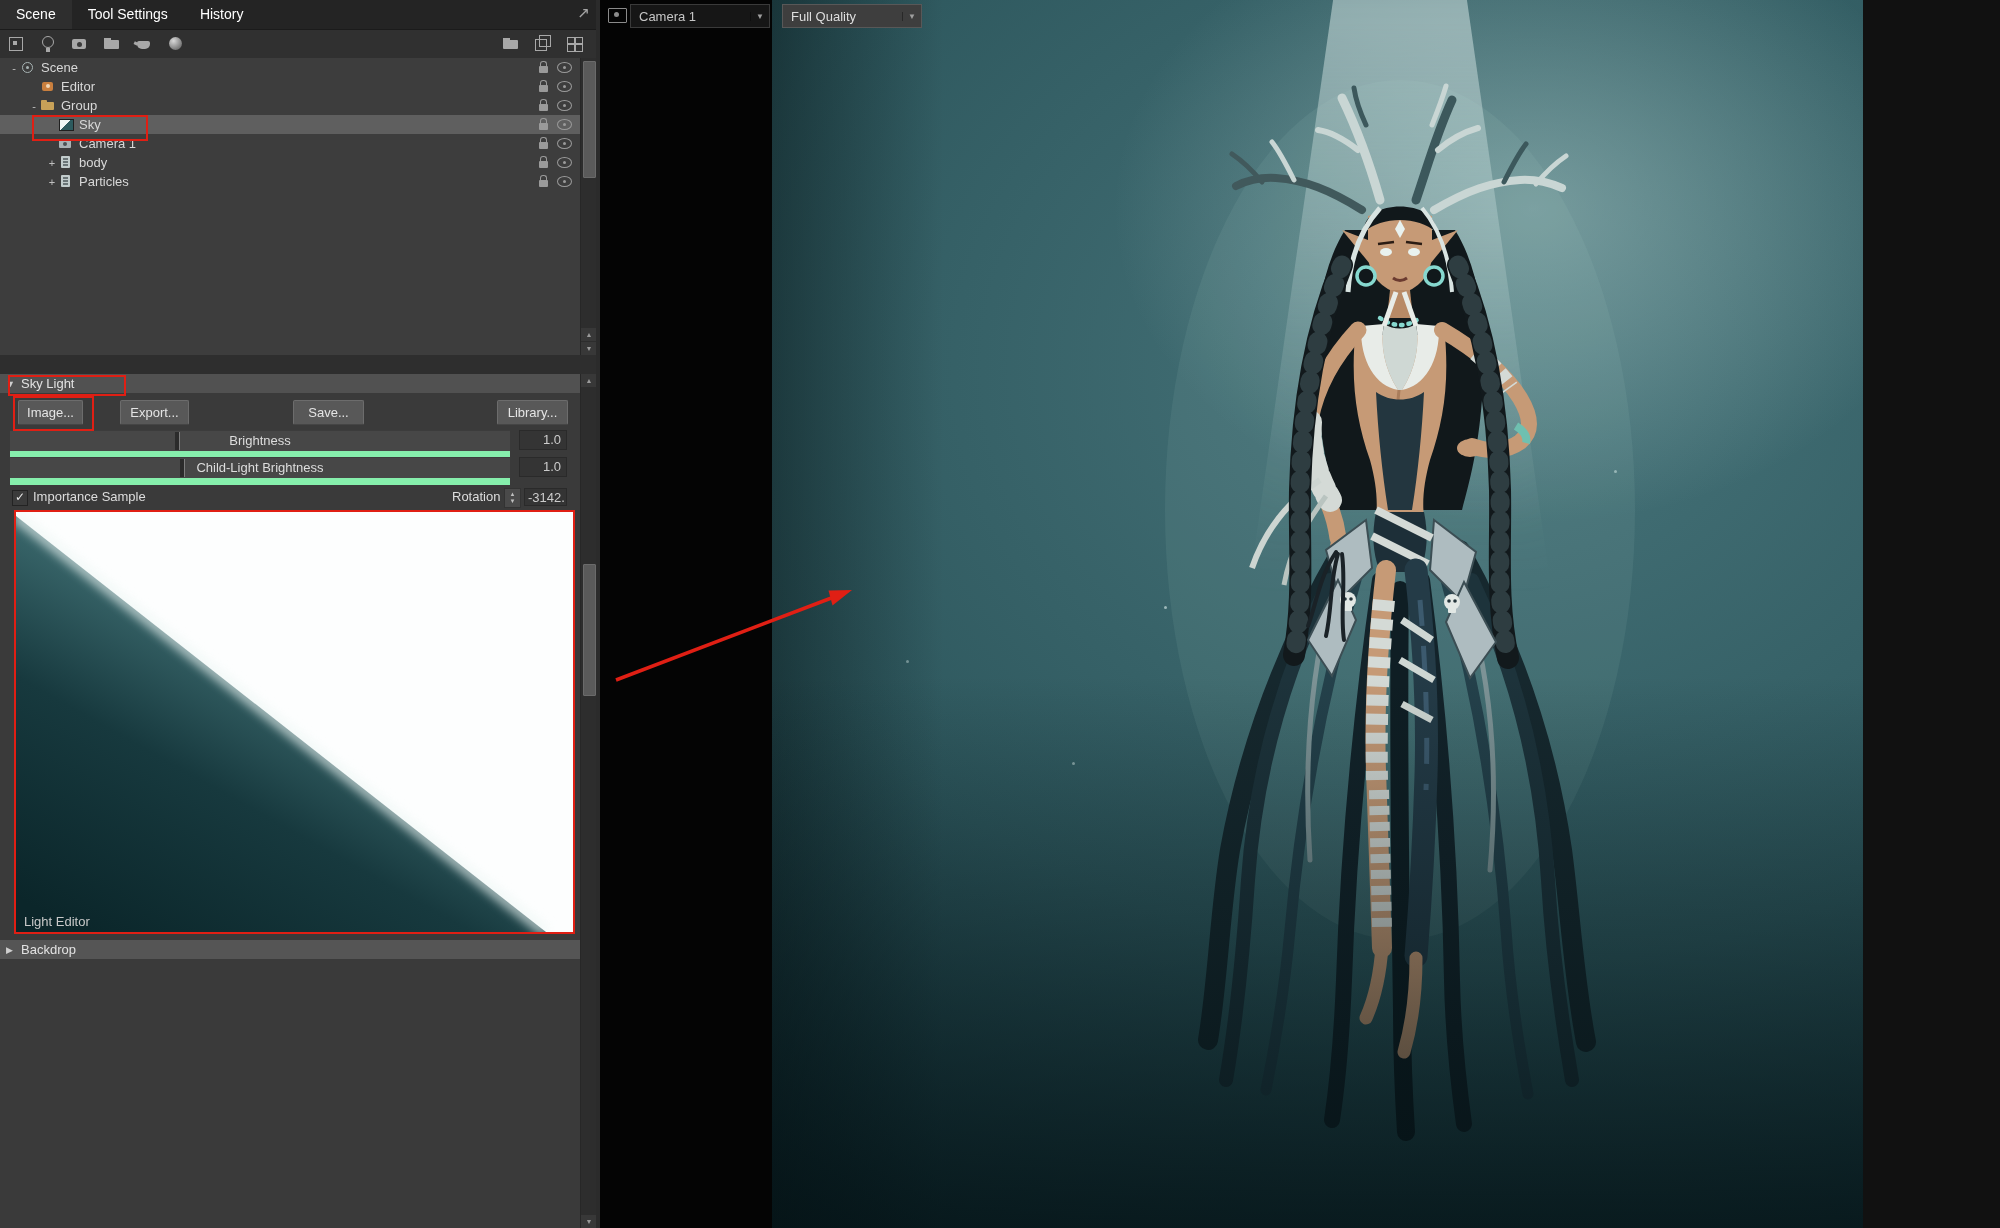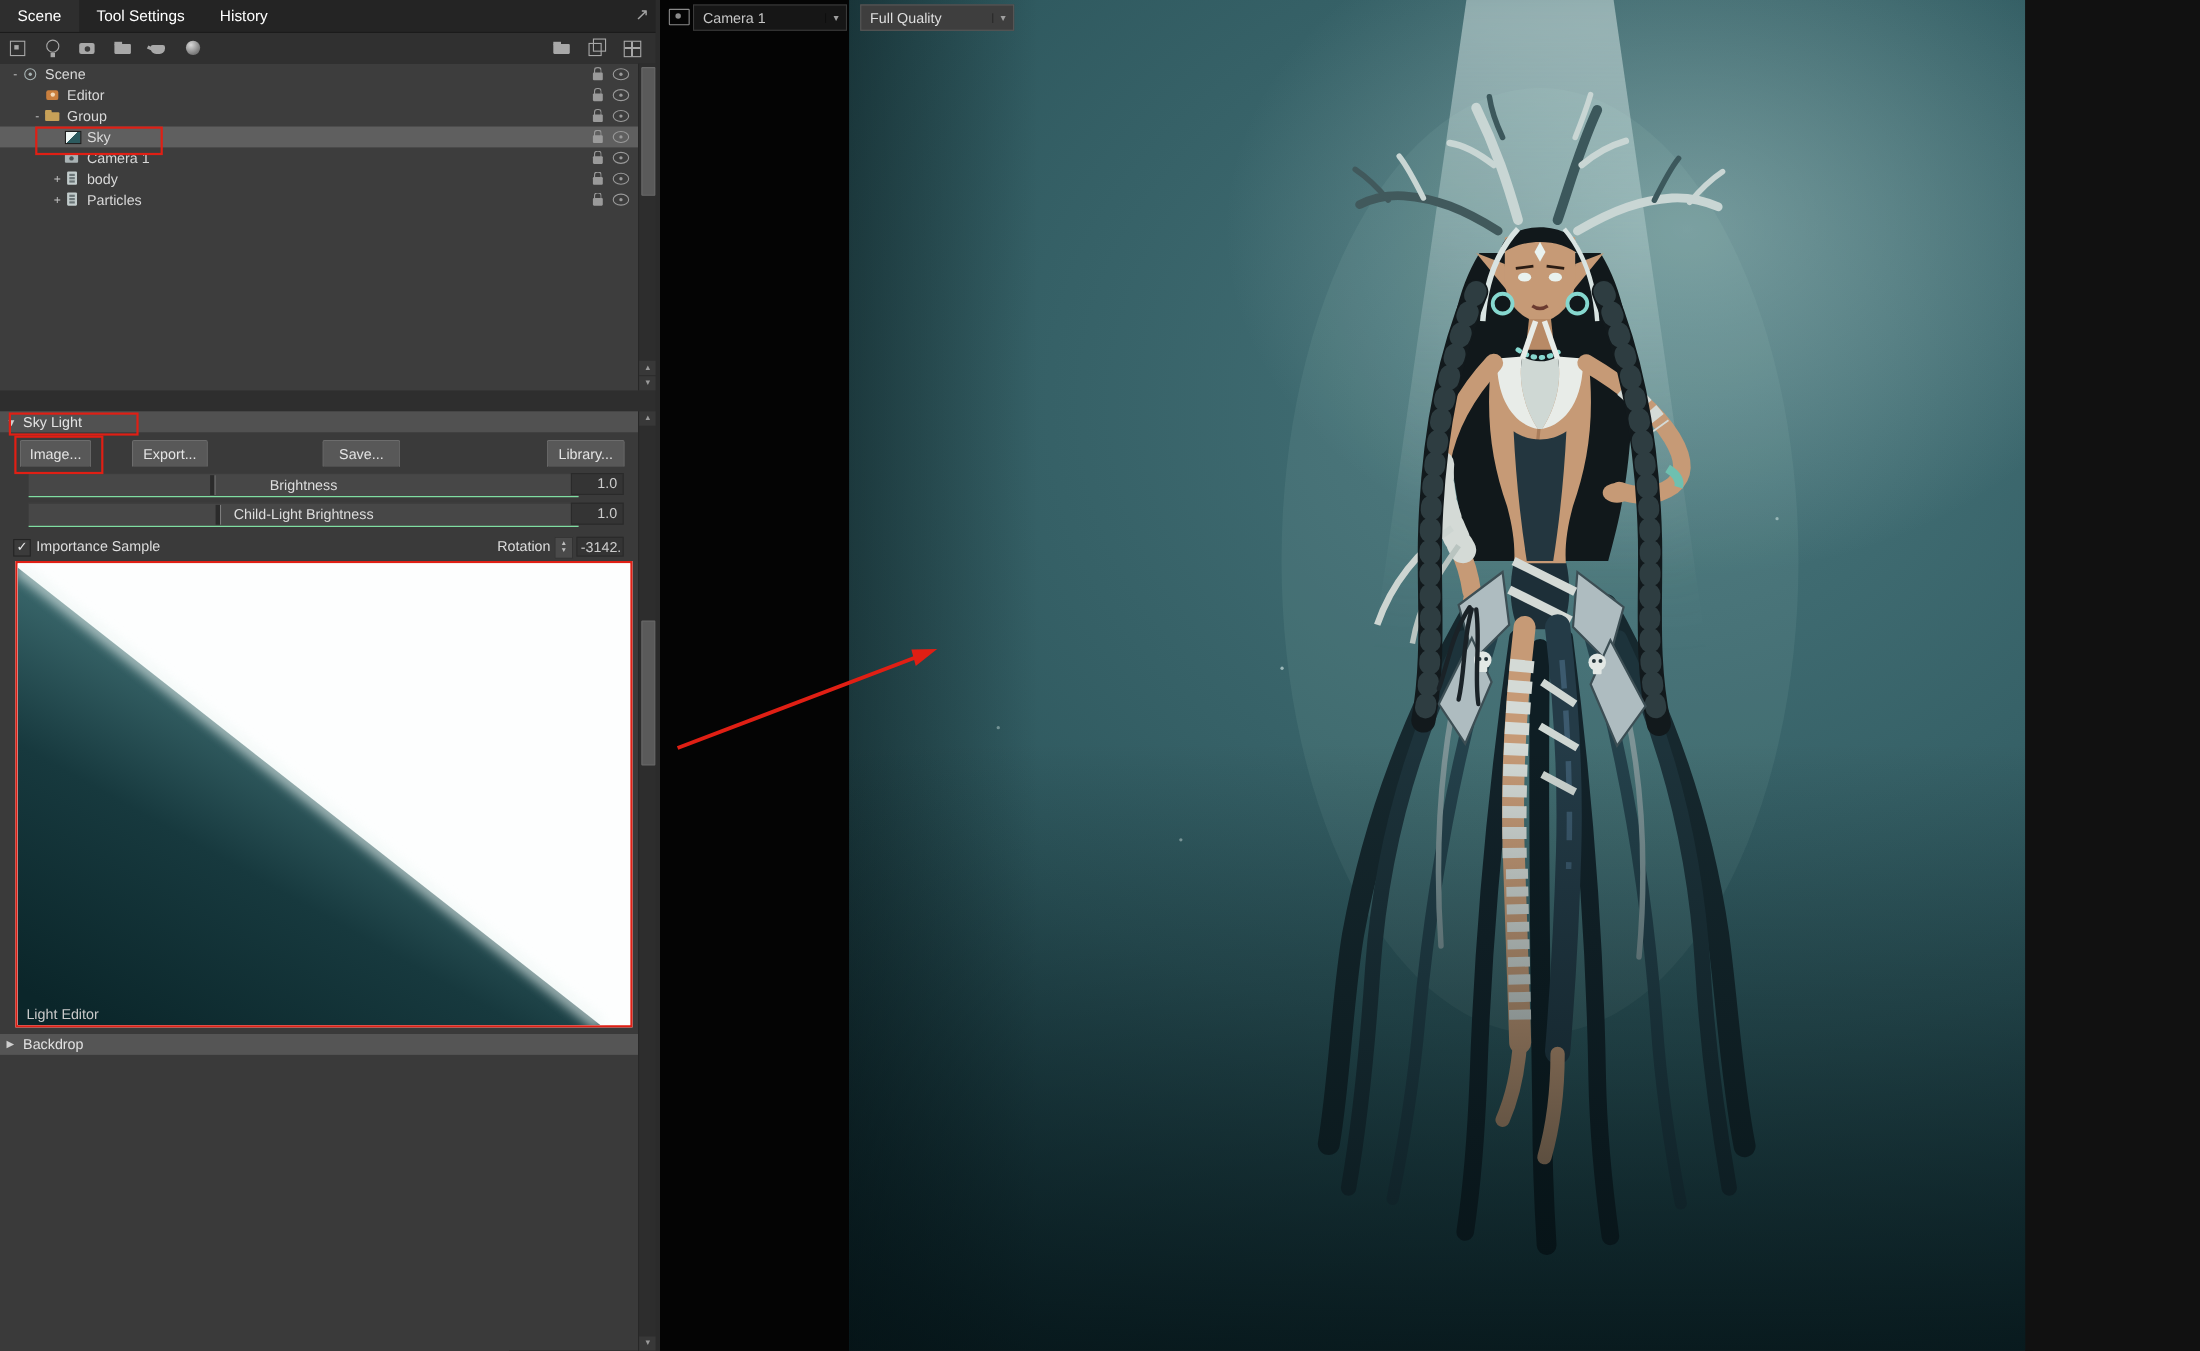--- a/index.html
+++ b/index.html
@@ -1,18 +1,18 @@
 <!DOCTYPE html>
 <html><head>
 <meta charset="utf-8">
 <style>
   html,body{margin:0;padding:0;background:#111;}
   .app{position:relative;width:1841px;height:1228px;overflow:hidden;
        font-family:"Liberation Sans","DejaVu Sans",sans-serif;
-       -webkit-font-smoothing:antialiased;user-select:none;}
+       -webkit-font-smoothing:antialiased;user-select:none;padding-left:22px;}
 
   
   .left-panel{position:absolute;left:0;top:0;width:600px;height:1228px;background:#3a3a3a;}
   .tab-bar{position:absolute;left:0;top:0;width:600px;height:29px;background:#242424;
            border-bottom:1px solid #1b1b1b;display:flex;align-items:center;}
   .tab{padding:0 16px;font-size:14px;color:#ffffff;height:29px;line-height:29px;}
   .tab.active{color:#ffffff;background:#2e2e2e;}
   .popout{position:absolute;right:10px;top:4px;color:#a5a5a5;font-size:15px;}
 
   .toolbar{position:absolute;left:0;top:30px;width:600px;height:28px;background:#303030;
@@ -70,22 +70,22 @@
               display:flex;align-items:center;color:#e2e2e2;font-size:13px;}
   .sec-caret{width:10px;font-size:9px;color:#cfcfcf;margin:0 5px 0 6px;}
   .btn{position:absolute;height:23px;background:#585858;border:1px solid #6c6c6c;border-bottom-color:#454545;
        border-radius:2px;color:#e4e4e4;font-size:13px;display:flex;align-items:center;justify-content:center;}
   .btn-image{left:18px;top:26px;width:63px;}
   .btn-export{left:92px;top:26px;width:67px;margin-left:28px;}
   .btn-save{left:293px;top:26px;width:69px;}
   .btn-library{left:497px;top:26px;width:69px;}
 
   .slider-row{position:absolute;left:0;width:600px;height:20px;}
-  .slider-track{position:absolute;left:26px;top:0;width:500px;height:20px;background:#474747;
-                border-top:1px solid #3c3c3c;border-bottom:1px solid #86efac;}
+  .slider-track{position:absolute;left:10px;top:0;width:500px;height:20px;background:#474747;
+                border-top:1px solid #3c3c3c;border-bottom:7px solid #86efac;}
   .slider-handle{position:absolute;top:1px;bottom:1px;width:4px;background:#2b2b2b;border-right:1px solid #7d7d7d;}
   .slider-label{position:absolute;left:0;right:0;top:0;line-height:20px;text-align:center;color:#dddddd;font-size:13px;}
   .value-box{position:absolute;left:519px;top:0;width:48px;height:20px;background:#343434;border:1px solid #2a2a2a;
              color:#cccccc;font-size:13px;line-height:18px;text-align:right;padding-right:5px;box-sizing:border-box;}
 
   .imp-row{position:absolute;left:0;top:113px;width:600px;height:20px;color:#dddddd;font-size:13px;}
   .checkbox{position:absolute;left:12px;top:3px;width:14px;height:14px;background:#3b3b3b;border:1px solid #232323;
             color:#e8e8e8;font-size:12px;line-height:13px;text-align:center;}
   .imp-label{position:absolute;left:33px;top:2px;}
   .rot-label{position:absolute;left:452px;top:2px;}

